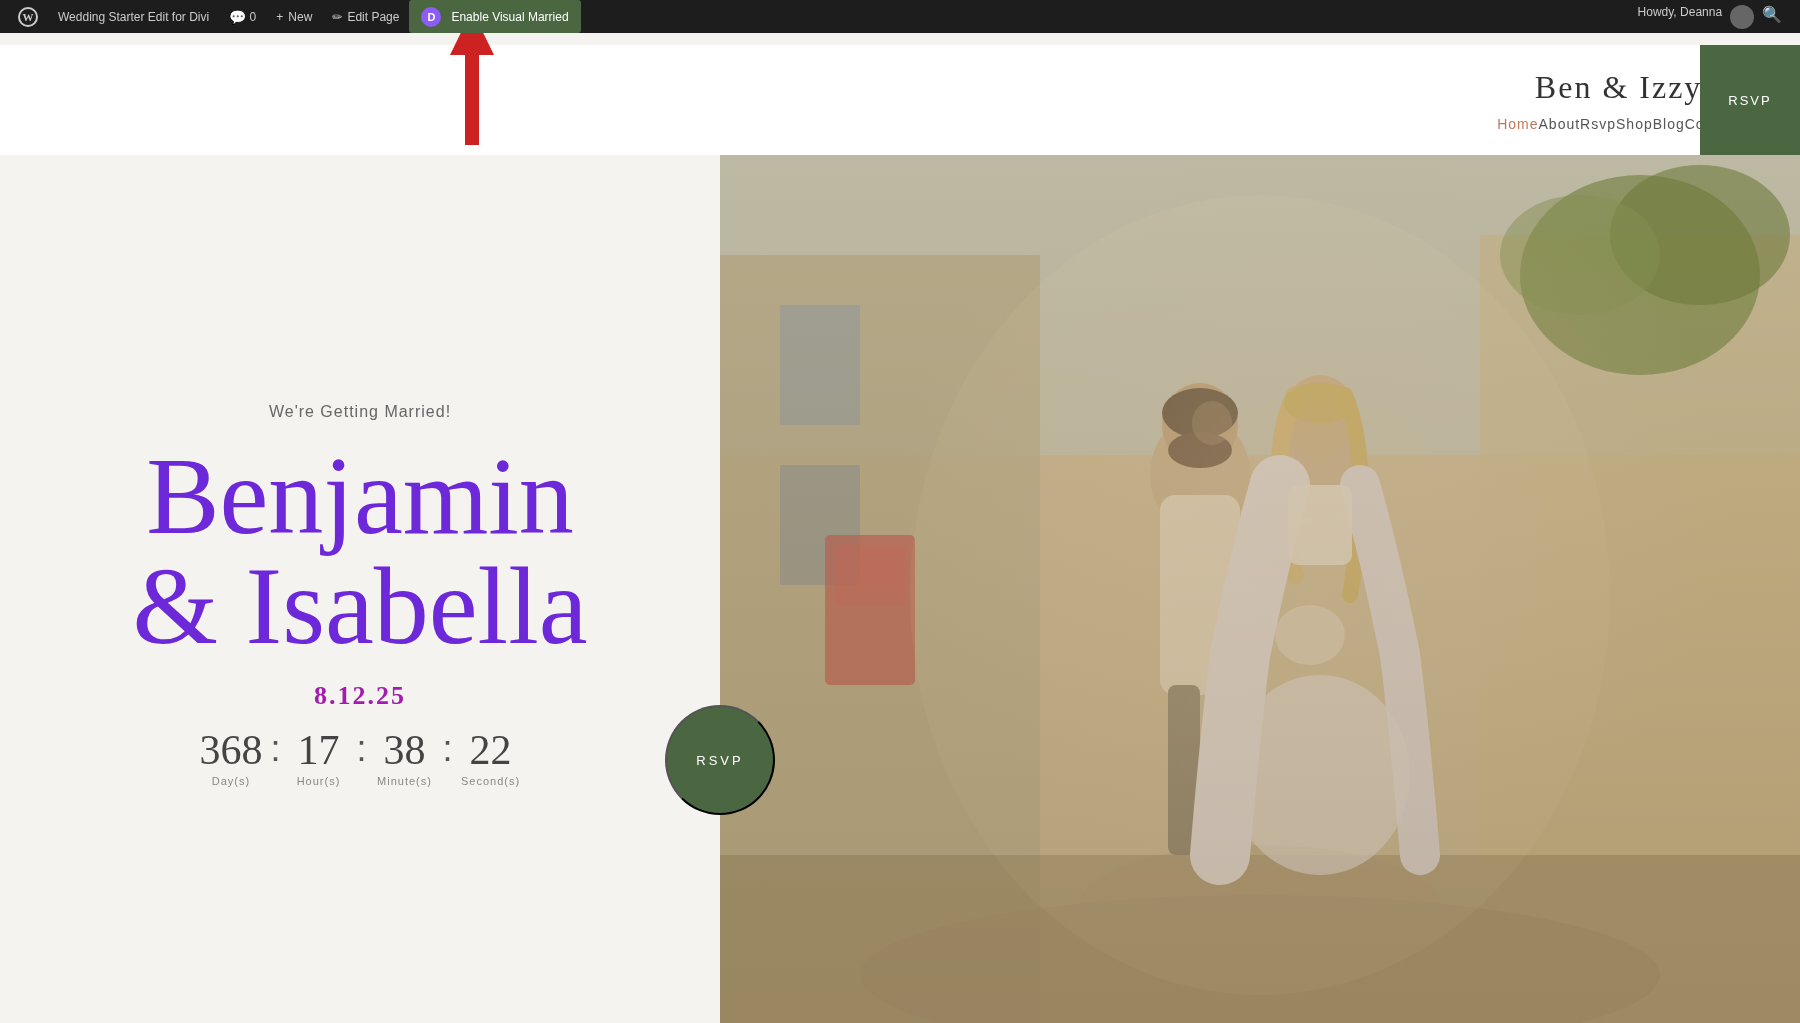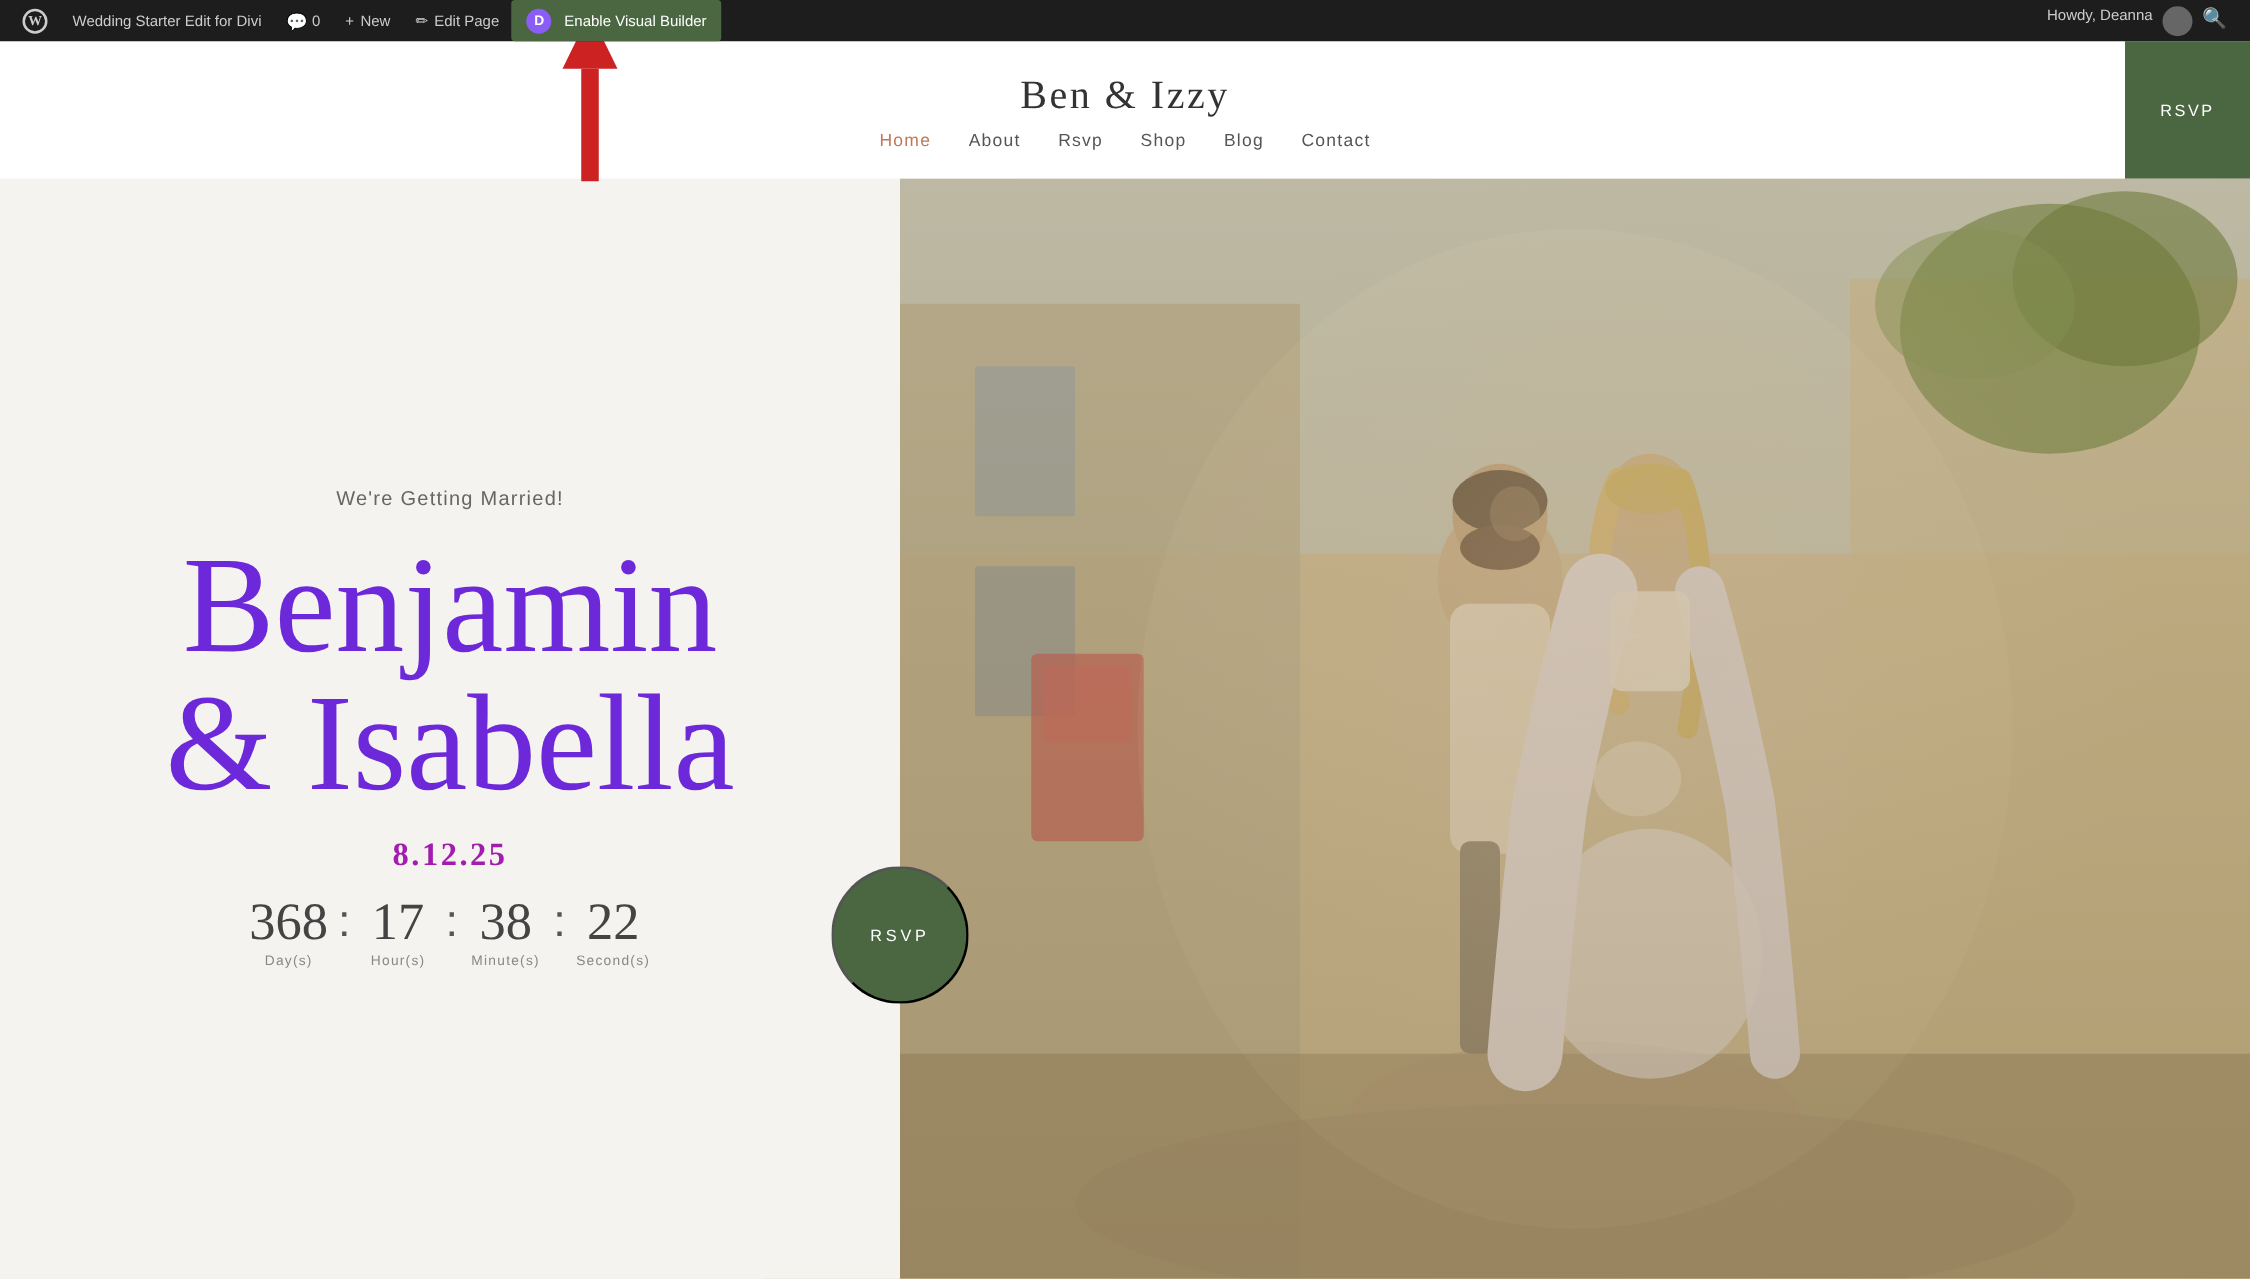--- a/index.html
+++ b/index.html
@@ -54,40 +54,40 @@
       font-size: 12px;
       font-family: Arial, sans-serif;
     }
 
     
     #site-header {
       width: 100%;
       background: #fff;
       display: flex;
       align-items: center;
-      justify-content: center;
-      padding: 20px 40px;
+      justify-content: flex-end;
+      padding: 20px 60px;
       position: relative;
       min-height: 110px;
+      margin-top: 12px;
     }
     #site-title-area {
       display: flex;
       flex-direction: column;
       align-items: center;
     }
     #site-title {
       font-family: 'Palatino Linotype', Palatino, Georgia, serif;
       font-size: 32px;
       font-weight: normal;
       color: #333;
       letter-spacing: 2px;
     }
     #site-nav {
       display: flex;
-      gap: 30px;
       margin-top: 10px;
     }
     .nav-item {
       font-family: Arial, sans-serif;
       font-size: 14px;
       color: #555;
       text-decoration: none;
       cursor: pointer;
       letter-spacing: 1px;
     }
@@ -318,21 +318,21 @@
   <div class="admin-bar-item">
     <span>+</span>
     <span>New</span>
   </div>
   <div class="admin-bar-item">
     <span>✏</span>
     <span>Edit Page</span>
   </div>
   <div class="admin-bar-item enable-visual-builder">
     <span class="divi-logo">D</span>
-    <span style="margin-left:5px;">Enable Visual Builder</span>
+    <span style="margin-left:5px;">Enable Visual Married</span>
   </div>
   <div class="admin-bar-spacer"></div>
   <div class="admin-bar-right">
     <span>Howdy, Deanna</span>
     <span class="admin-avatar"></span>
     <span style="font-size:16px;cursor:pointer;">🔍</span>
   </div>
 </div>
 
 <div id="site-header">

